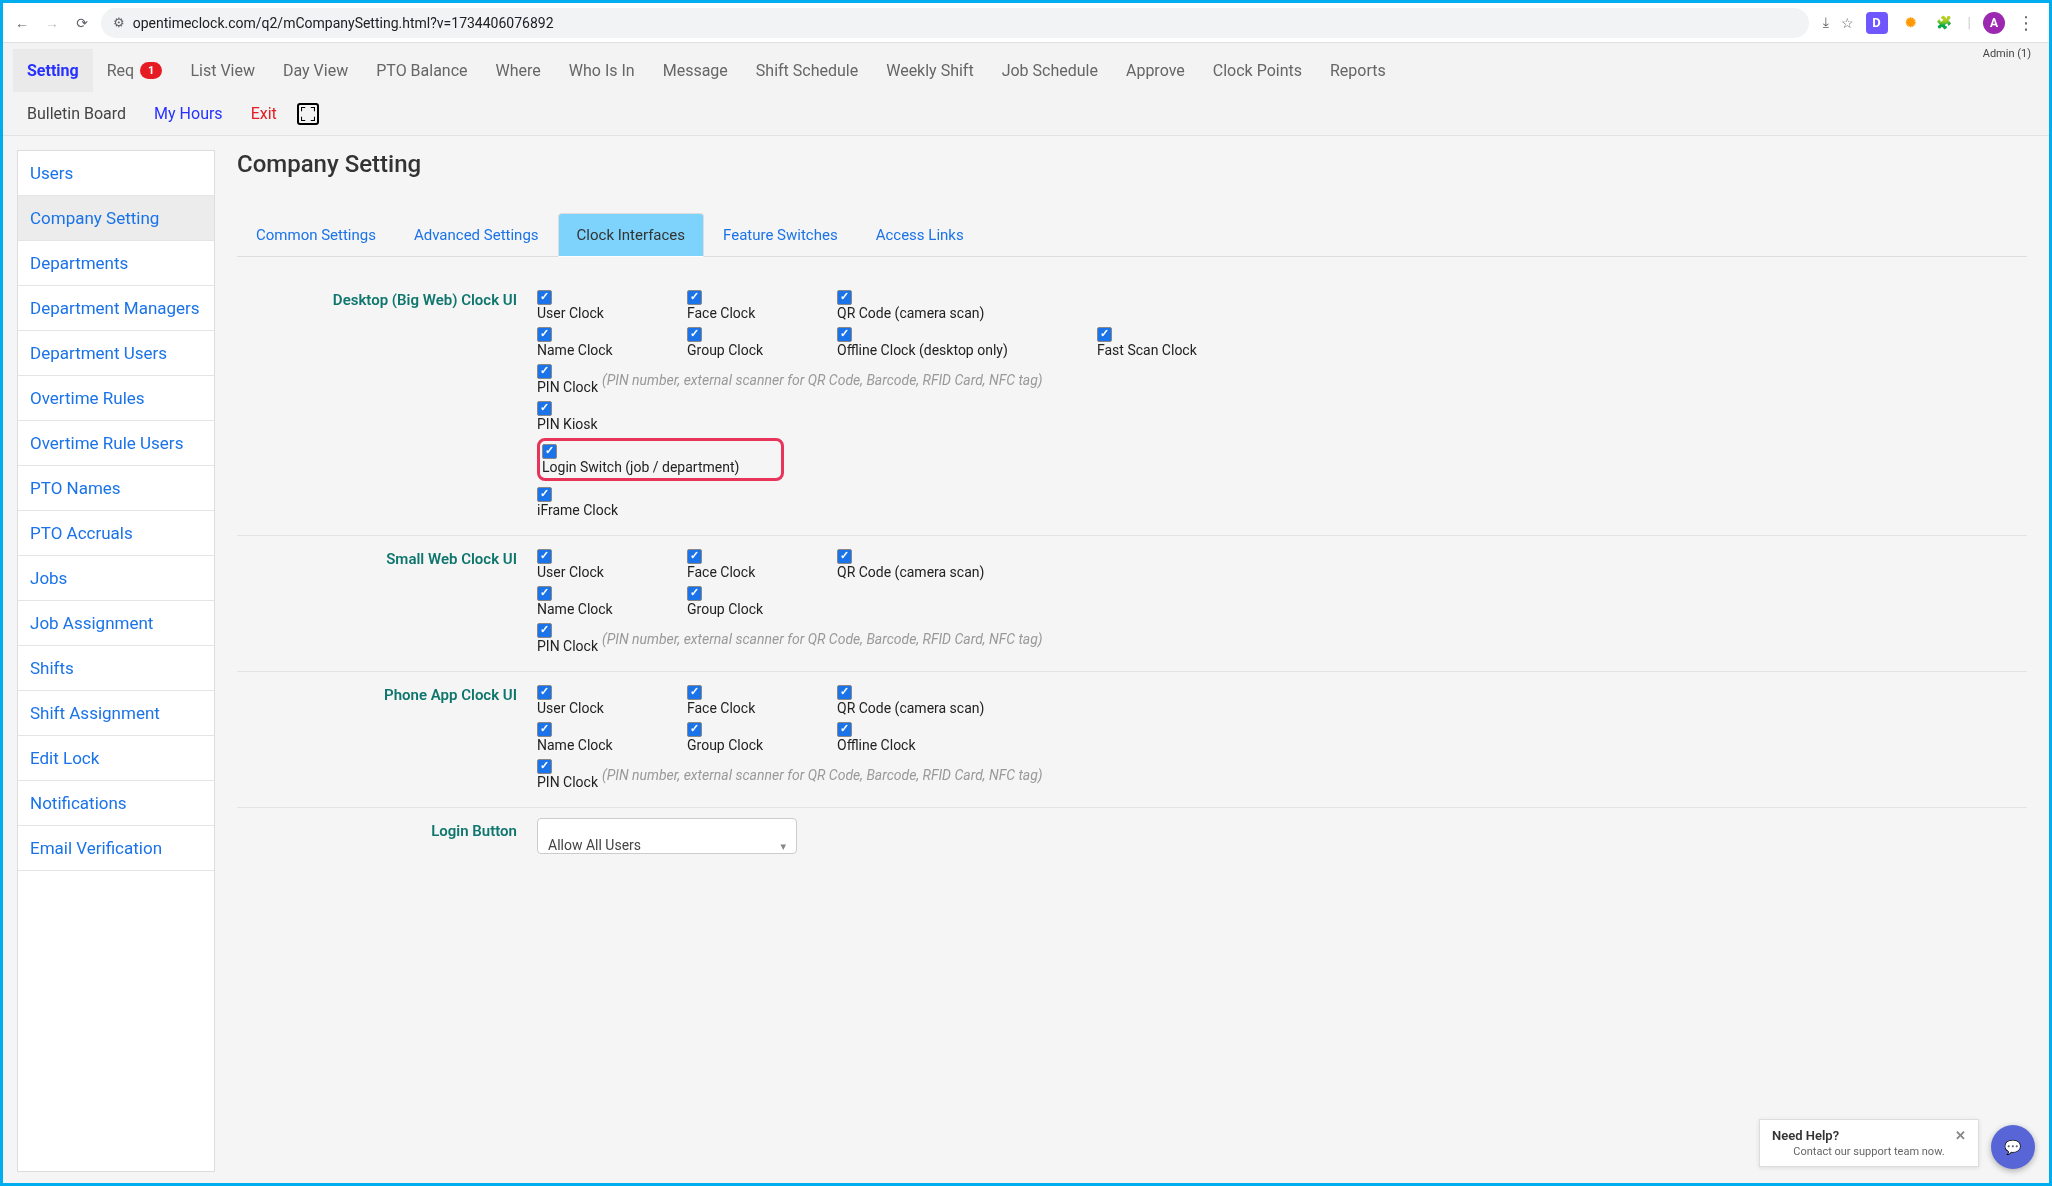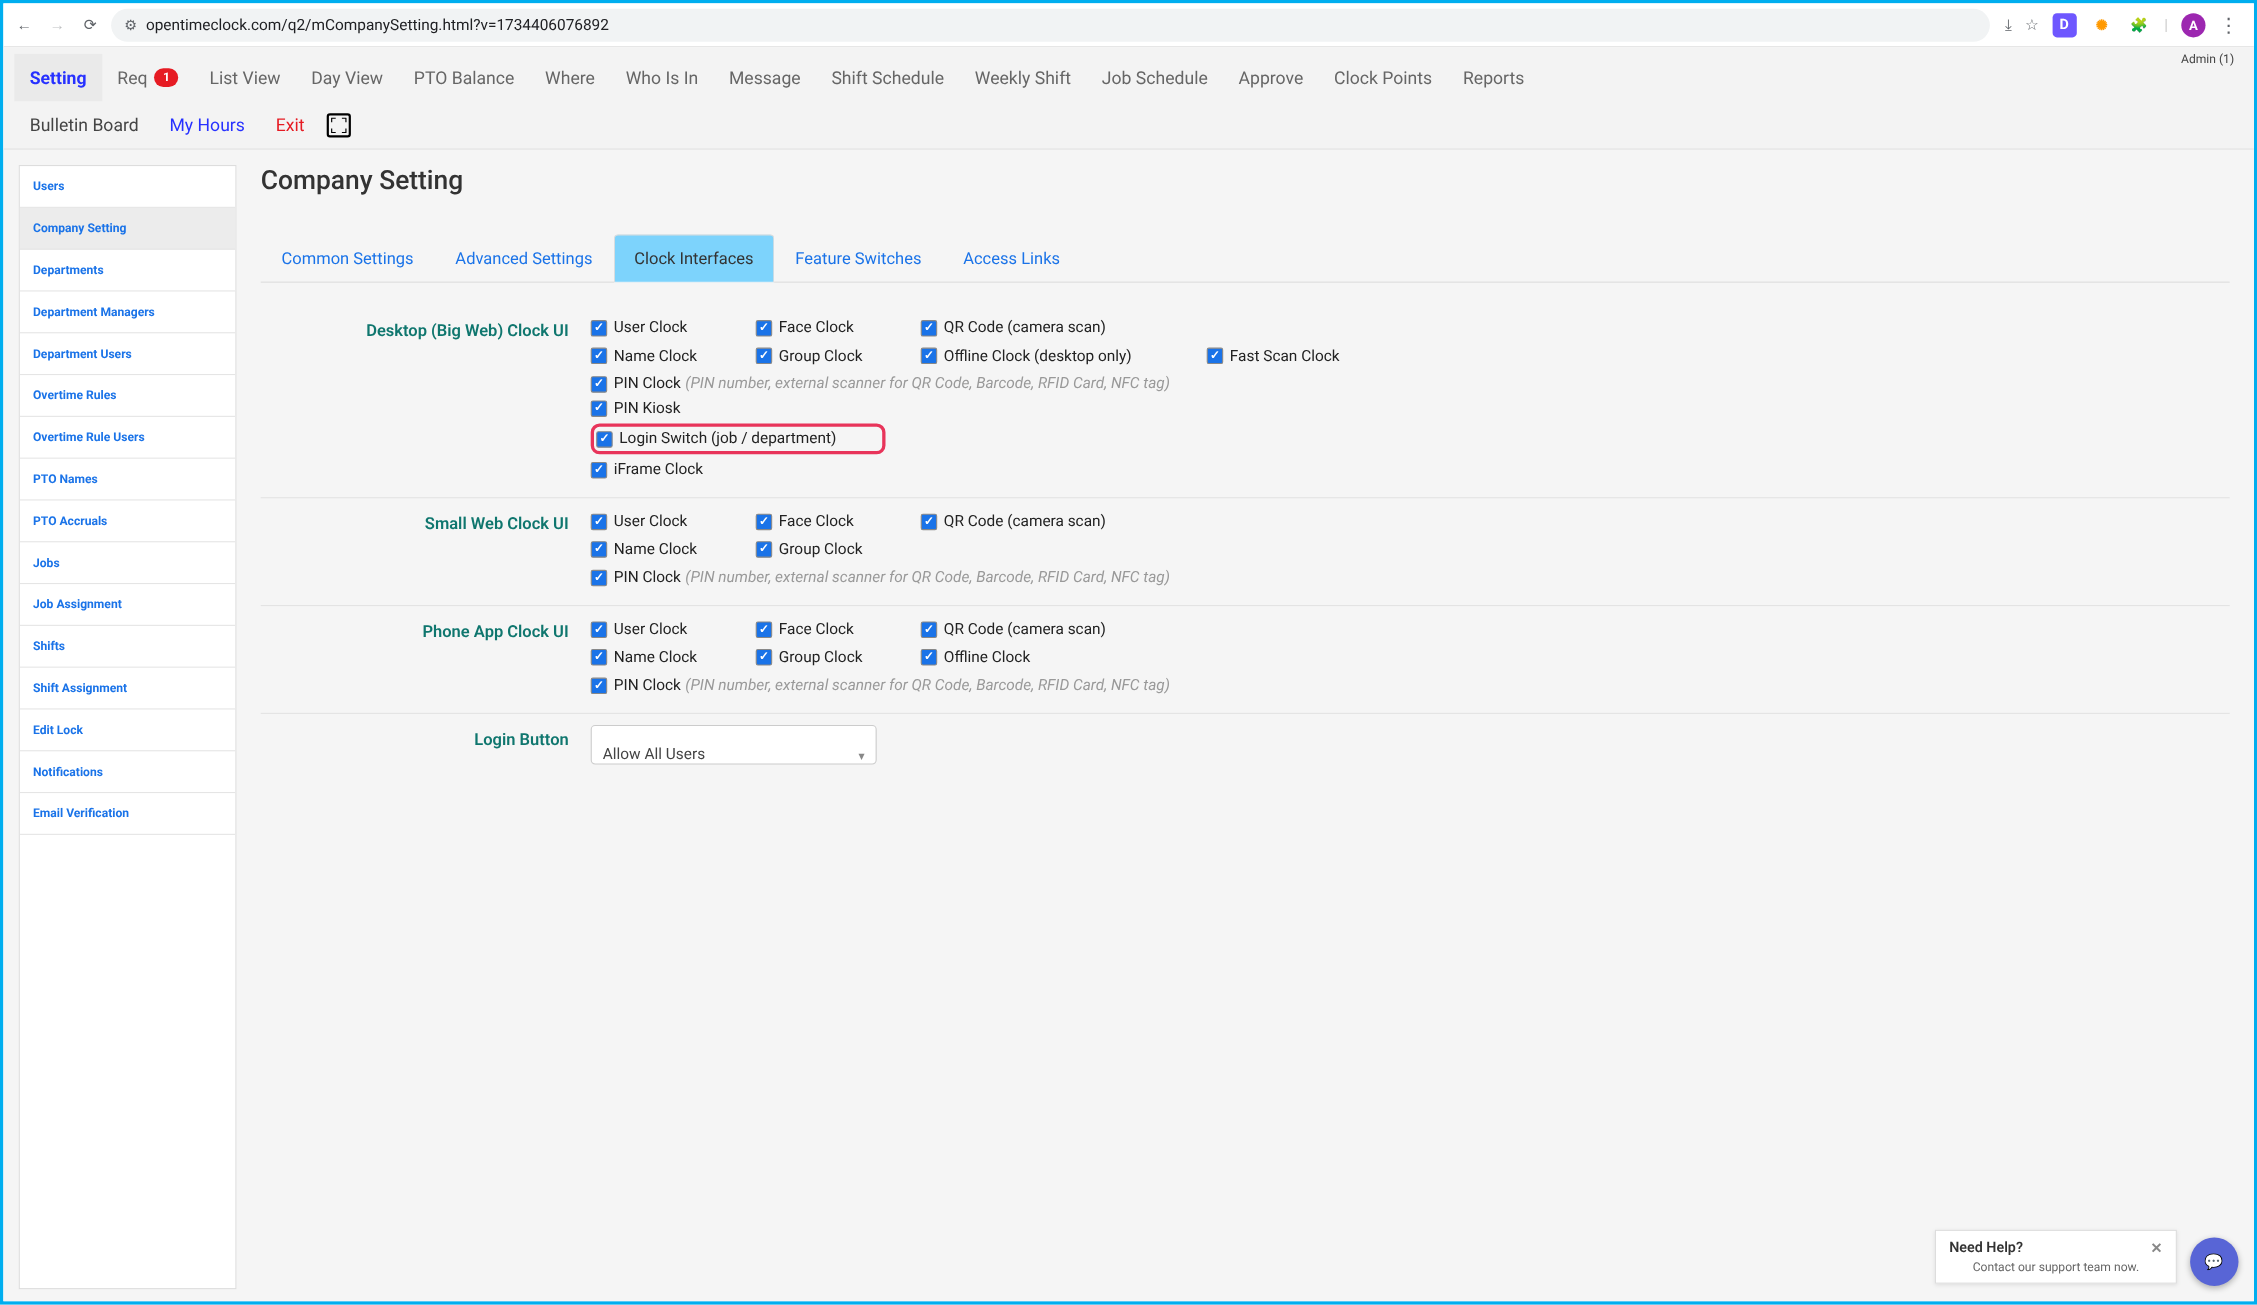--- a/index.html
+++ b/index.html
@@ -34,41 +34,41 @@
   .topnav a { color:#666; text-decoration:none; padding:12px 14px; font-size:16px; cursor:pointer; display:inline-flex; align-items:center; gap:6px;}
   .topnav a.active { color:#2731ff; font-weight:700; background:#eaeaea;}
   .pill { background:#e61b23; color:#fff; border-radius:10px; font-size:11px; font-weight:bold; padding:2px 8px; }
   .topnav a.myhours { color:#2731ff; }
   .topnav a.exit { color:#e61b23; }
   .fullscreen-ico { width:22px;height:22px;border:2px solid #000; display:inline-flex;align-items:center;justify-content:center; border-radius:3px;}
   .fullscreen-ico svg { width:14px;height:14px;}
 
   .layout { display:flex; height:calc(100% - 104px);}
   .sidebar { width:198px; background:#fff; border:1px solid #ddd; margin:14px 0 0 14px; overflow:auto;}
-  .side-item { padding:12px 12px; border-bottom:1px solid #e5e5e5; color:#1a73e8; font-weight:700; cursor:pointer; font-size:11px;}
+  .side-item { padding:12px 12px; border-bottom:1px solid #e5e5e5; color:#1a73e8; font-weight:400; cursor:pointer; font-size:17px;}
   .side-item.active { background:#ececec; }
 
   .content { flex:1; padding:14px 22px; overflow:auto;}
   .page-title { font-size:24px; color:#333; font-weight:500; padding-bottom:8px; }
   .tabs { display:flex; border-bottom:1px solid #ddd; margin-top:26px;}
   .tab { padding:12px 18px; cursor:pointer; color:#1a73e8; font-size:15px; background:transparent; border:1px solid transparent; border-bottom:none; position:relative; top:1px;}
   .tab.active { background:#7dd3fc; color:#333; border-color:#ddd; border-bottom:1px solid #fff; border-radius:4px 4px 0 0;}
 
   .form-area { background:transparent; padding:20px 0; }
   .row { display:flex; border-bottom:1px solid #e3e3e3; padding:10px 0 14px 0;}
   .row.noborder{ border-bottom:none;}
   .row-label { width:300px; text-align:right; padding-right:20px; font-weight:600; color:#0f766e; padding-top:4px; font-size:15px;}
   .row-body { flex:1; }
   .opts-grid { display:flex; flex-wrap:wrap; }
   .opt-col { width:150px; padding:3px 0;}
   .opt-col.wide { width:260px;}
   .opt-full { width:100%; padding:3px 0; display:flex; align-items:center; gap:0;}
   .cb { appearance:none; width:15px; height:15px; border:1px solid #888; border-radius:2px; background:#1a73e8; position:relative; margin-right:6px; vertical-align:middle; cursor:pointer;}
   .cb::after{ content:"✓"; color:#fff; font-size:11px; position:absolute; top:-1px; left:2px; font-weight:bold;}
-  label { font-size:14px; color:#222; cursor:pointer; display:inline-flex; align-items:center;}
+  label { font-size:14px; color:#222; cursor:pointer; display:inline-flex; align-items:flex-start;flex-direction:column;}
   .hint { color:#999; font-style:italic; margin-left:4px; font-size:14px;}
   .highlight-box { border:3px solid #e8345a; border-radius:8px; padding:3px 42px 3px 2px; display:inline-flex; align-items:center;}
 
   .select { width:260px; height:36px; border:1px solid #ccc; border-radius:4px; background:#fff; padding:0 10px; font-size:14px; color:#444; display:flex; align-items:flex-end; justify-content:space-between; cursor:pointer;}
   .select .caret{ color:#888; font-size:11px;}
 
   .help-widget { position:absolute; right:70px; bottom:16px; background:#fff; border:1px solid #ddd; padding:8px 12px; width:220px; box-shadow:0 1px 4px rgba(0,0,0,.1);text-align:center;}
   .help-widget .ttl{ font-weight:600; font-size:13px; display:flex; justify-content:space-between;}
   .help-widget .sub{ font-size:11px; color:#666; margin-top:2px;}
   .chat-bubble{ position:absolute; right:14px; bottom:14px; width:44px;height:44px;border-radius:50%; background:#5865d6; display:flex;align-items:center;justify-content:center; color:#fff; box-shadow:0 2px 6px rgba(0,0,0,.3); cursor:pointer;}

